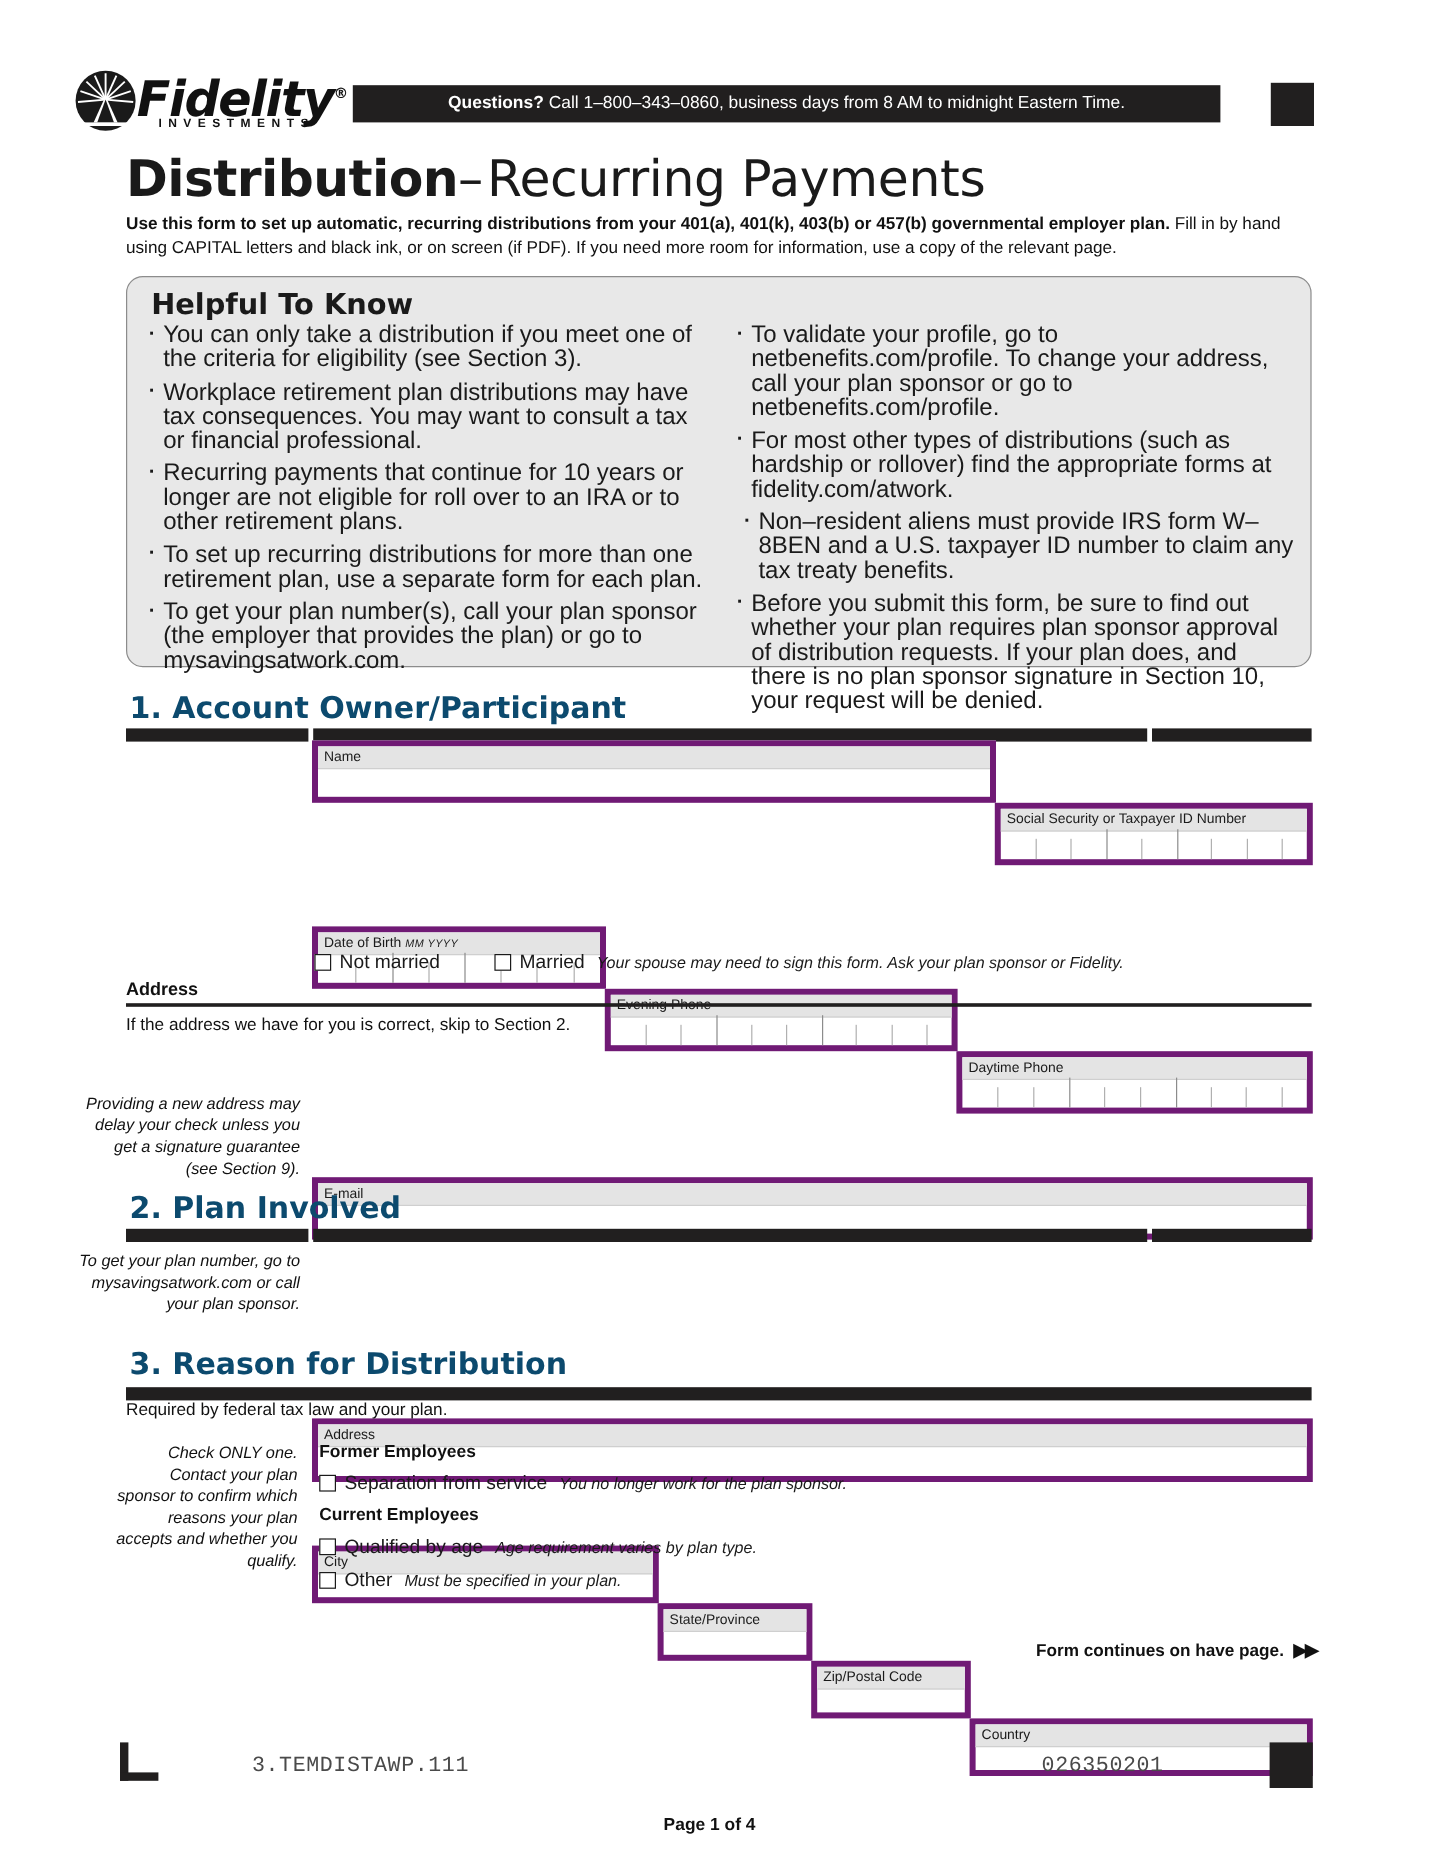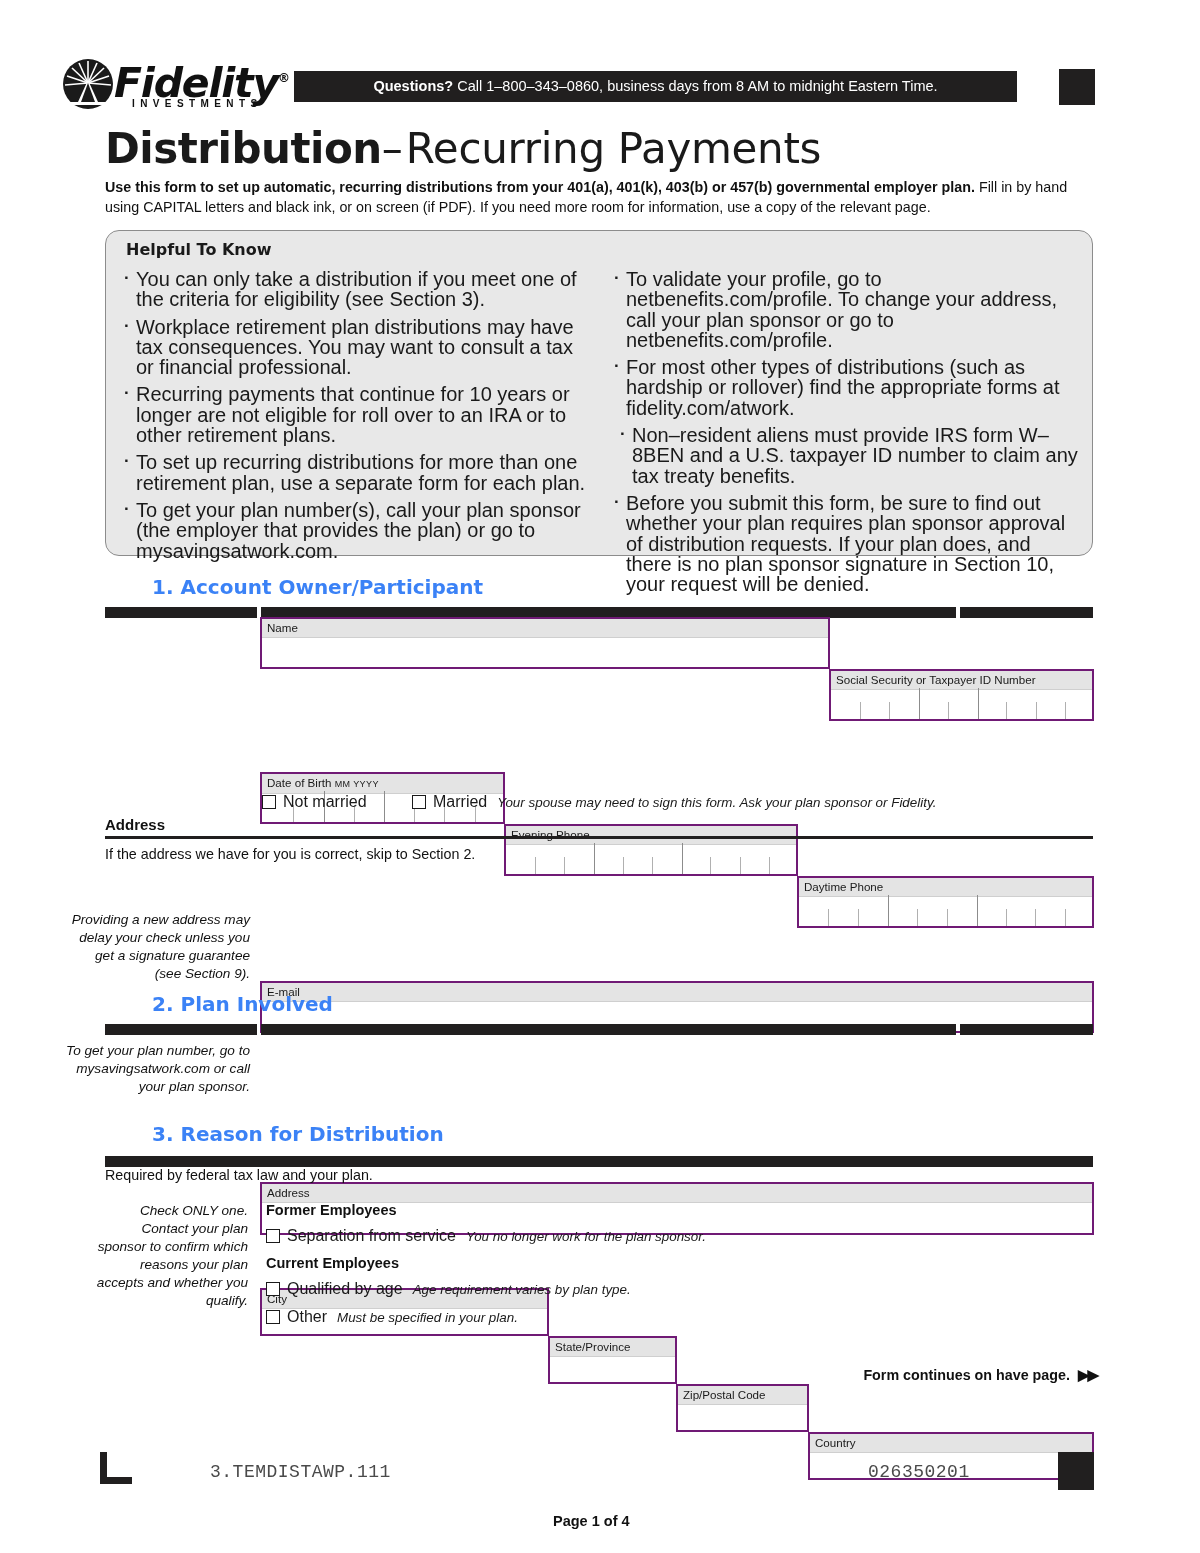--- a/index.html
+++ b/index.html
@@ -133,21 +133,21 @@
     background: #e8e8e8;
     border: 1.3px solid #8c8c8c;
     border-radius: 14px;
     box-sizing: border-box;
   }
   .htk-title {
     position: absolute;
     left: 20px;
     top: 9px;
     font-family: "DejaVu Sans", sans-serif;
-    font-size: 16px;
+    font-size: 24px;
     font-weight: bold;
     color: #1a1a1a;
   }
   .htk-cols {
     position: absolute;
     left: 16px;
     top: 38px;
     width: 956px;
     display: flex;
     gap: 24px;
@@ -175,24 +175,23 @@
     font-weight: bold;
   }
   .htk-col li.indent { padding-left: 20px; }
   .htk-col li.indent::before { left: 8px; }
 
   
   .sec-head {
     position: absolute;
     font-family: "DejaVu Sans", sans-serif;
     font-weight: bold;
-    font-size: 20px;
-    color: #3b82f6;
+    font-size: 25px;
+    color: #0c4a6e;
     white-space: nowrap;
-    margin-left: 44px;
   }
   .blackbar {
     position: absolute;
     height: 11px;
     background: #211f1f;
   }
   .subhead {
     position: absolute;
     font-family: "Liberation Sans", sans-serif;
     font-weight: bold;
@@ -214,36 +213,37 @@
     position: absolute;
     font-size: 13.6px;
     line-height: 18px;
     font-style: italic;
     text-align: right;
     color: #111111;
   }
   .cell {
     position: relative;
     box-sizing: border-box;
-    border: 2px solid #701a75;
+    border: 5px solid #701a75;
     background: #ffffff;
   }
   .cell .lbl {
     display: block;
     background: #e4e4e4;
     font-size: 11.6px;
     line-height: 16px;
     padding: 1px 0 1px 5px;
     color: #1a1a1a;
     white-space: nowrap;
     border-bottom: 1px solid #cfcfcf;
   }
   .cell .lbl .small {
     font-size: 9px;
     letter-spacing: 0.4px;
+    font-style: italic;
   }
   .comb {
     position: absolute;
     left: 0;
     right: 0;
     bottom: 0;
     height: 17px;
     display: flex;
   }
   .comb .tick {

